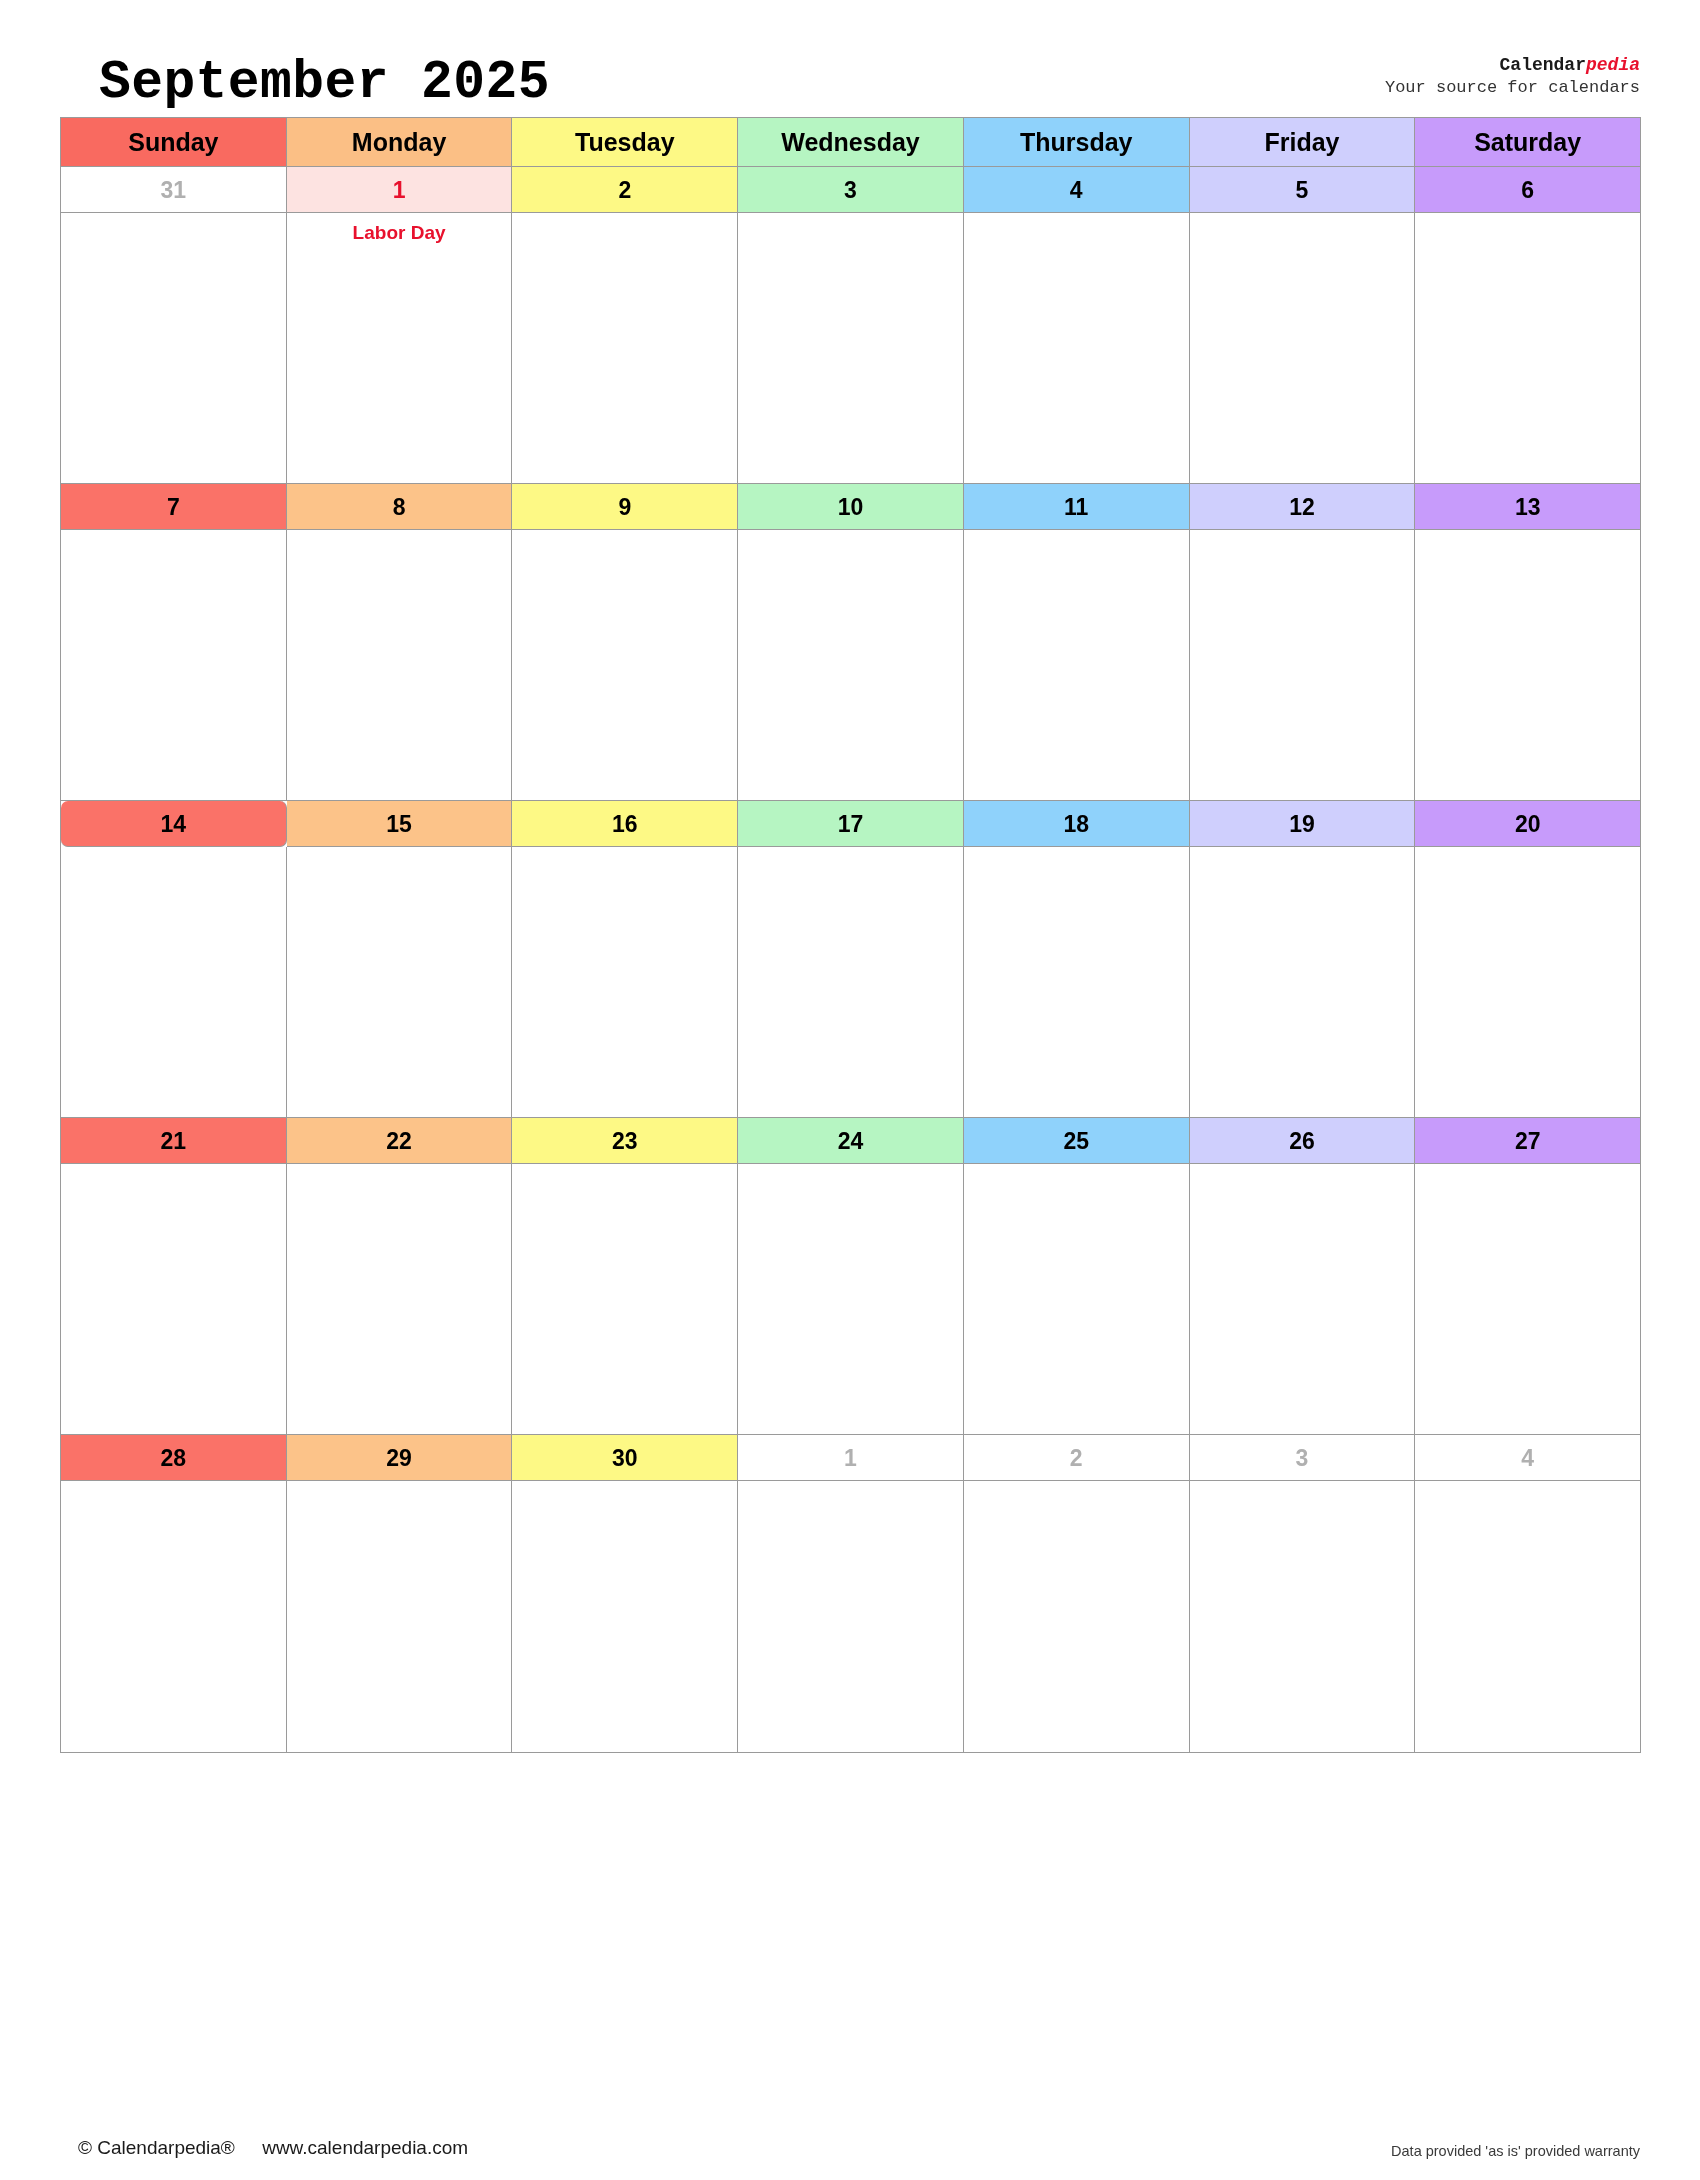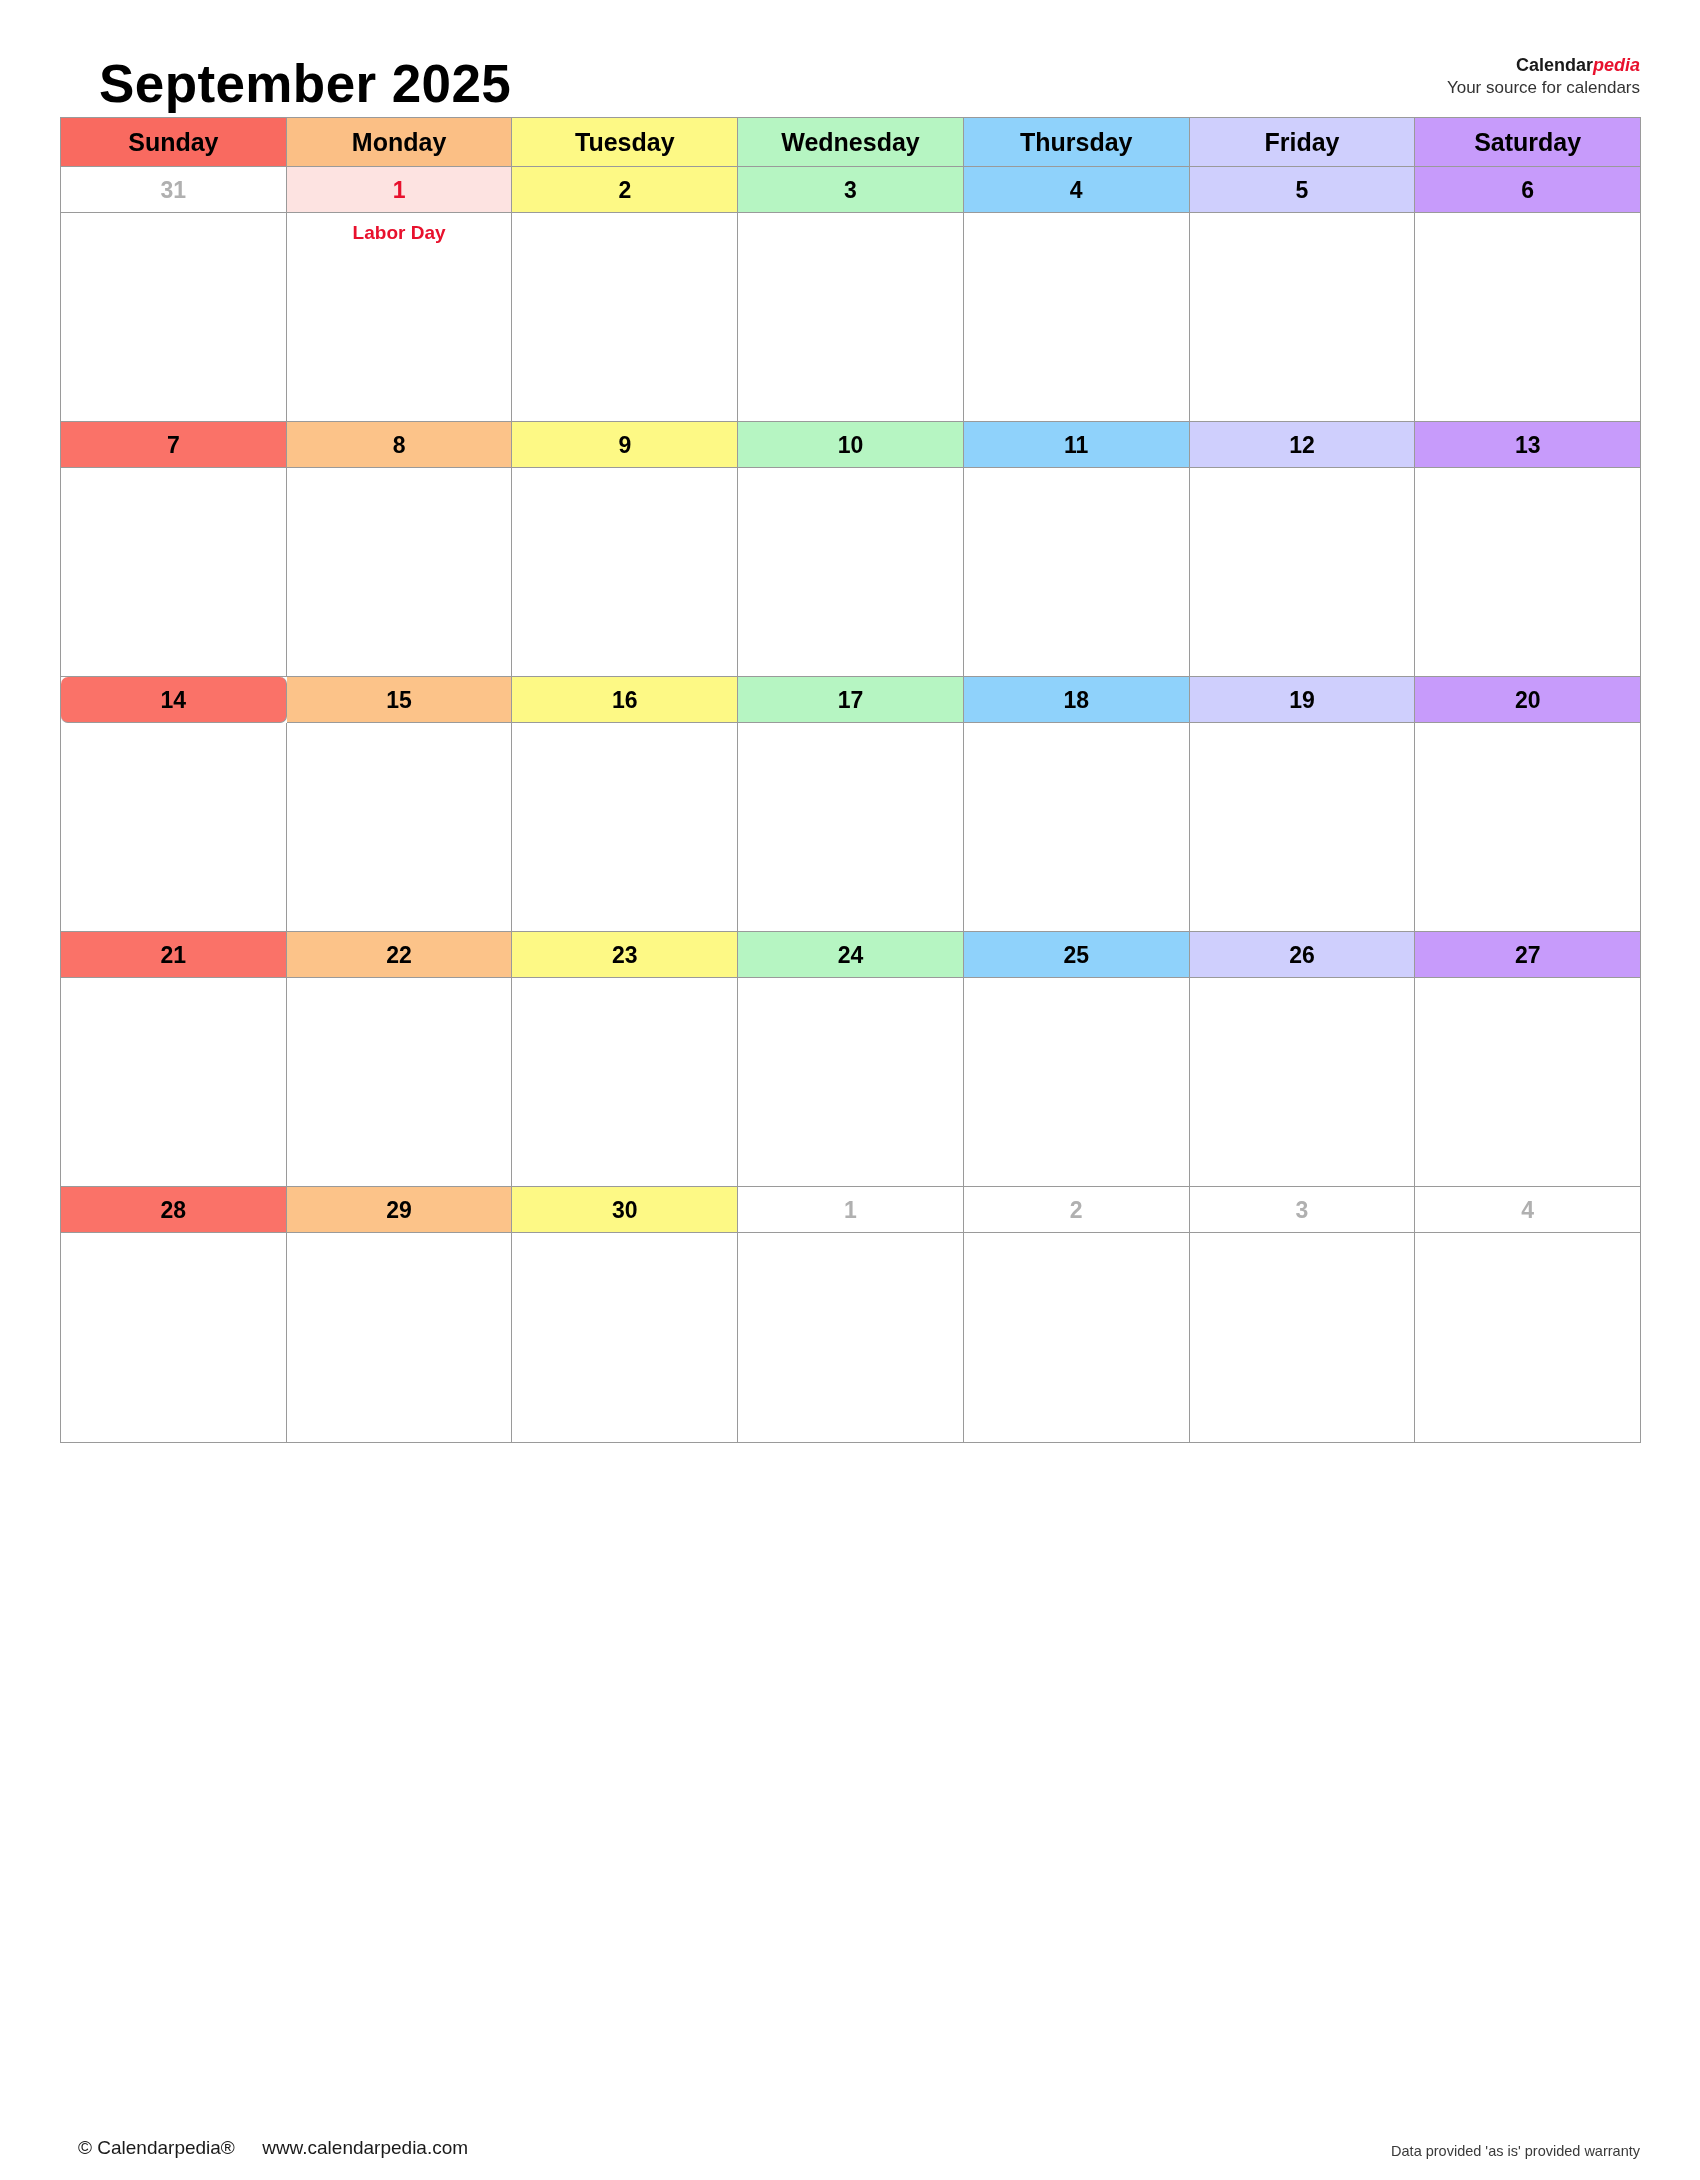--- a/index.html
+++ b/index.html
@@ -18,20 +18,21 @@
     width: 1700px;
     height: 2181px;
     box-sizing: border-box;
     padding: 34px 60px 0 60px;
   }
 
   
   .header {
     position: relative;
     height: 83px;
+    font-family: Liberation Mono, monospace;
   }
   .title {
     position: absolute;
     left: 39px;
     top: 19px;
     font-size: 53px;
     font-weight: bold;
     color: #000000;
     letter-spacing: 0.4px;
     white-space: nowrap;
@@ -106,21 +107,21 @@
     color: #b0b0b0;
     background: #ffffff;
     font-weight: bold;
   }
   .row-dates .cell.holiday-num {
     color: #e8112d;
   }
 
   
   .row-body .cell {
-    height: 209px;
+    height: 271px;
     background: #ffffff;
     border-bottom: 1.7px solid #9a9a9a;
     padding: 8.5px 10.2px 0 10.2px;
   }
   .row-body.last .cell {
     border-bottom: none;
   }
   .event {
     font-size: 19px;
     color: #e8112d;

